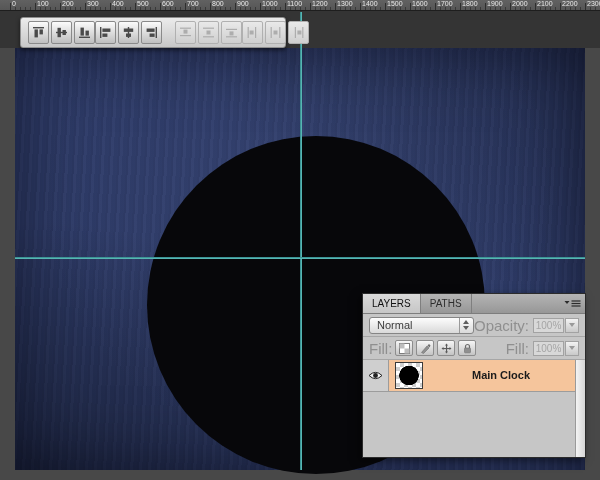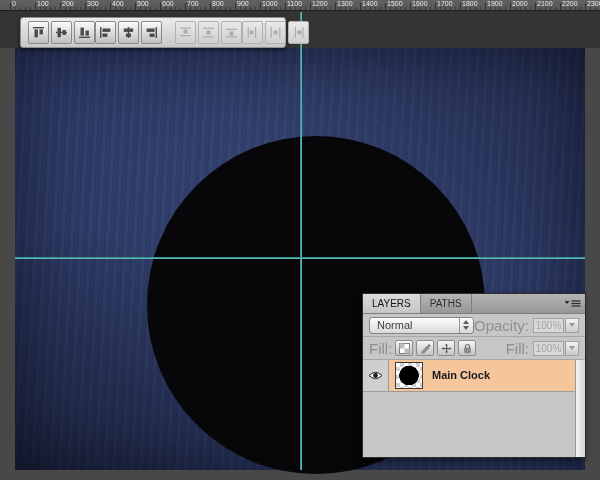--- a/index.html
+++ b/index.html
@@ -85,21 +85,21 @@
       linear-gradient(45deg,#cfcfcf 25%,transparent 25% 75%,#cfcfcf 75%),
       linear-gradient(45deg,#cfcfcf 25%,transparent 25% 75%,#cfcfcf 75%) 4px 4px,
       #fff;
     background-size:auto, 8px 8px, 8px 8px, auto; }
   .thumb-noise { background:
       repeating-linear-gradient(90deg, rgba(20,20,20,.45) 0 1px, transparent 1px 3px),
       repeating-linear-gradient(0deg, rgba(255,255,255,.30) 0 1px, transparent 1px 2px),
       repeating-linear-gradient(88deg, rgba(0,0,0,.25) 0 2px, transparent 2px 5px),
       #9a9a9a; }
   .thumb-grad { background:radial-gradient(circle at 50% 48%, #46589c 0%, #2b3768 55%, #1d2951 100%); }
-  .lname { font-size:11px; color:#1b1b1b; line-height:31px; padding-left:9px; }
+  .lname { font-size:11px; color:#1b1b1b; line-height:31px; padding-left:9px;margin-left:40px; }
   .lrow.bold .lname { font-weight:bold; }
 </style>
 </head>
 <body>
 
 <div class="chrome-band"></div>
 
 <div class="ruler">
   <div>
       <span class="rlabel" style="left: 10px;">0</span>

